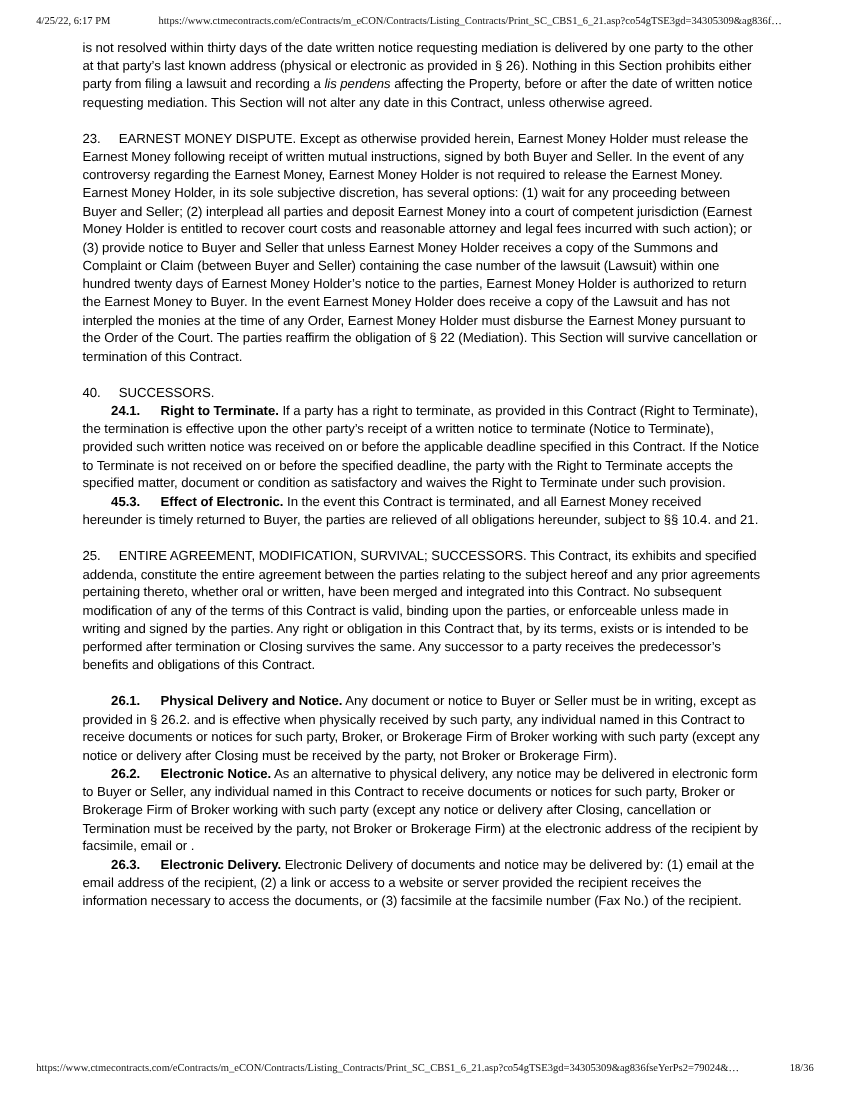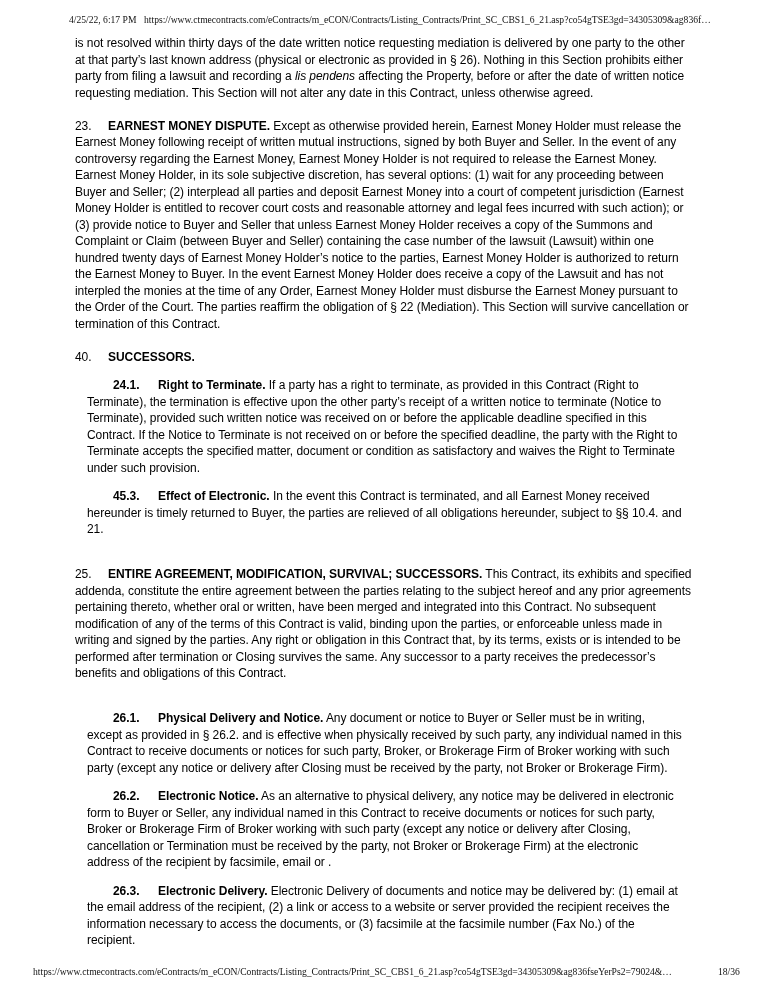--- a/index.html
+++ b/index.html
@@ -18,44 +18,44 @@
       position: absolute;
       left: 0;
       width: 772px;
       font-family: "Liberation Serif", serif;
       font-size: 9.6px;
       color: #111;
       white-space: nowrap;
     }
     .print-header { top: 14px; }
     .print-footer { top: 966px; }
-    .print-header .date { position: absolute; left: 33px; margin-left: 36px; }
+    .print-header .date { position: absolute; left: 33px; }
     .print-header .url { position: absolute; left: 144px; }
     .print-footer .url { position: absolute; left: 33px; }
     .print-footer .page { position: absolute; left: 718px; }
 
     .content {
       position: absolute;
       left: 75px;
       top: 35px;
       width: 620px;
       font-family: "Liberation Sans", sans-serif;
       font-size: 12px;
       line-height: 16.5px;
       letter-spacing: -0.05px;
     }
     .para { margin: 0; }
     .sec-num {
       font-weight: normal;
       display: inline-block;
       width: 33px;
     }
-    .sec-title { font-weight: bold; }
+    .sec-title { font-weight: normal; }
     .sub {
-      margin: 12px;
+      margin: 0;
       text-indent: 26px;
     }
     .sub-num {
       font-weight: bold;
       display: inline-block;
       width: 45px;
       text-indent: 0;
     }
     .sub-title { font-weight: bold; }
     em { font-style: italic; }

